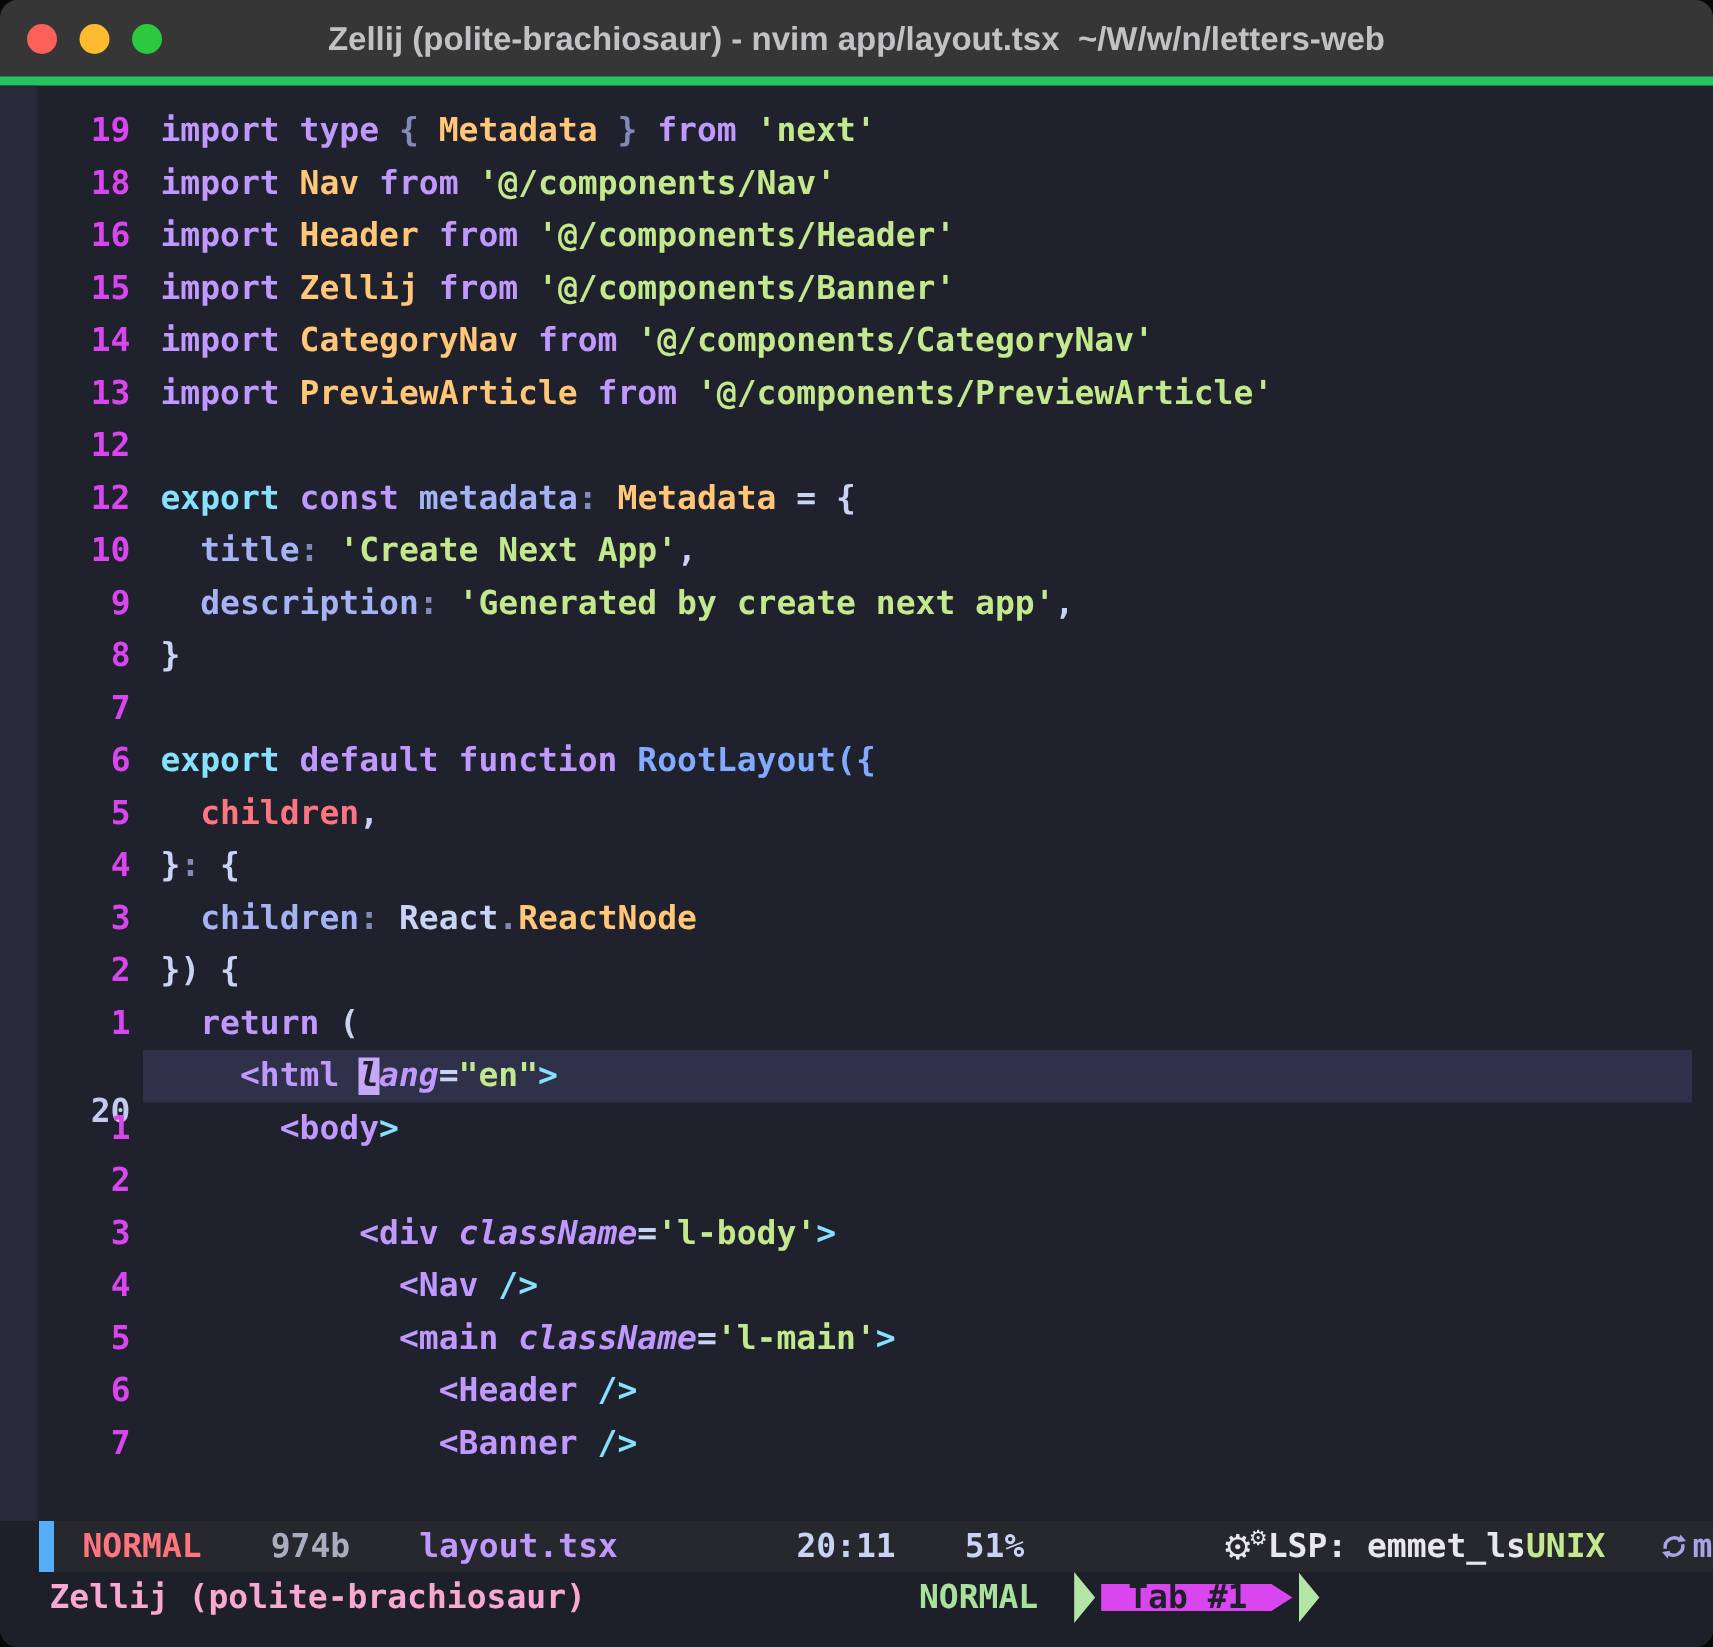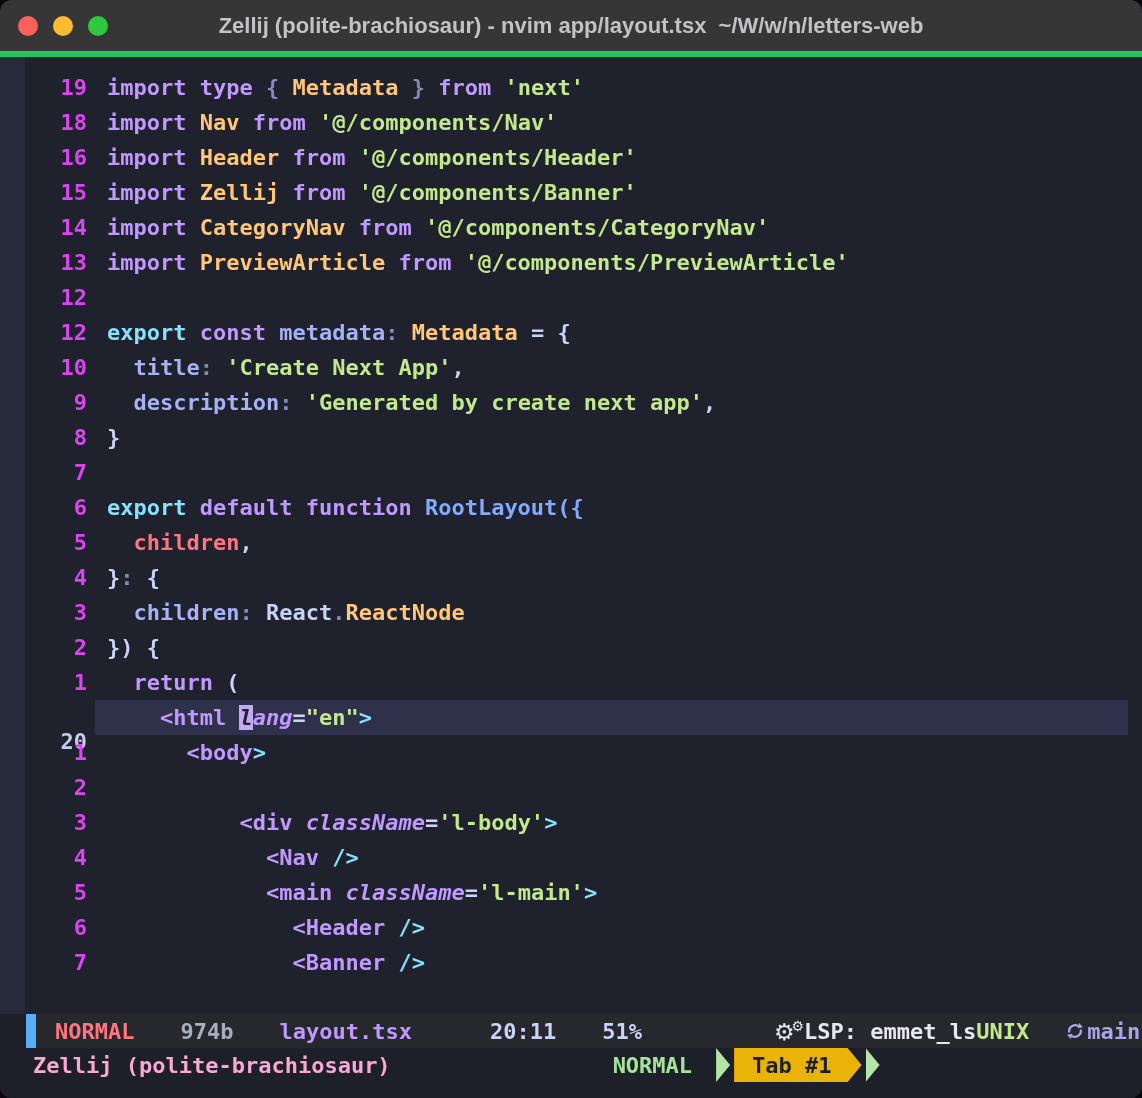--- a/index.html
+++ b/index.html
@@ -74,42 +74,42 @@
     font-size:22px; font-weight:700;
   }
   .sl-inner {
     flex:1; background:#27272e;
     display:flex; align-items:center; white-space:pre;
   }
   .sl-bar { width:10px; height:34px; flex:0 0 10px; }
   .sl-mode   { color:#ff757f; margin-left:19px; }
   .sl-size   { color:#a9adc0; margin-left:46px; }
   .sl-file   { color:#c099ff; margin-left:46px;text-align:center; }
-  .sl-pos    { color:#c8d3f5; margin-left:78px; }
+  .sl-pos    { color:#c8d3f5; margin-left:119px; }
   .sl-pct    { color:#c8d3f5; margin-left:46px; }
   .sl-lsp    { color:#e8e8ec; margin-left:132px; display:flex; align-items:center; }
   .gear-wrap { font-family:"DejaVu Sans", sans-serif; margin-right:3px; letter-spacing:-3px; }
   .gear-big  { font-size:23px; }
   .gear-small{ font-size:14px; vertical-align:9px; }
   .sl-enc    { color:#c3e88d; margin-left:auto; }
   .sl-git    { color:#a9a4e8; margin-left:36px; margin-right:26px; display:flex; align-items:center; gap:2px;justify-content:center; }
   
   .zellij {
     height:34px; flex:0 0 34px; background:#1d1f29;
     display:flex; align-items:center;
     font-size:22px; font-weight:700; white-space:pre;
   }
   .zj-session { color:#f9a8d4; margin-left:33px; }
   .zj-mode    { color:#a8e19c; margin-left:222px; }
   .zj-tab     { display:flex; align-items:center; margin-left:24px; height:34px; }
   .zj-tri     { width:14px; height:34px; background:#b3e6a5; }
   .zj-tri.l   { clip-path:polygon(0 0, 100% 50%, 0 100%); margin-right:4px; }
   .zj-tri.r   { clip-path:polygon(0 0, 100% 50%, 0 100%); margin-left:4px; }
   .zj-tab-body{
-    background:#eab308; color:#1d1f29; height:34px;
+    background:#d946ef; color:#1d1f29; height:18px;
     display:flex; align-items:center;
     padding:0 30px 0 18px;
     clip-path:polygon(0 0, calc(100% - 14px) 0, 100% 50%, calc(100% - 14px) 100%, 0 100%);
   }
   .bottom-pad { height:16px; flex:0 0 16px; background:#1d1f29; }
 </style>
 </head>
 <body>
 
 <div class="window">

